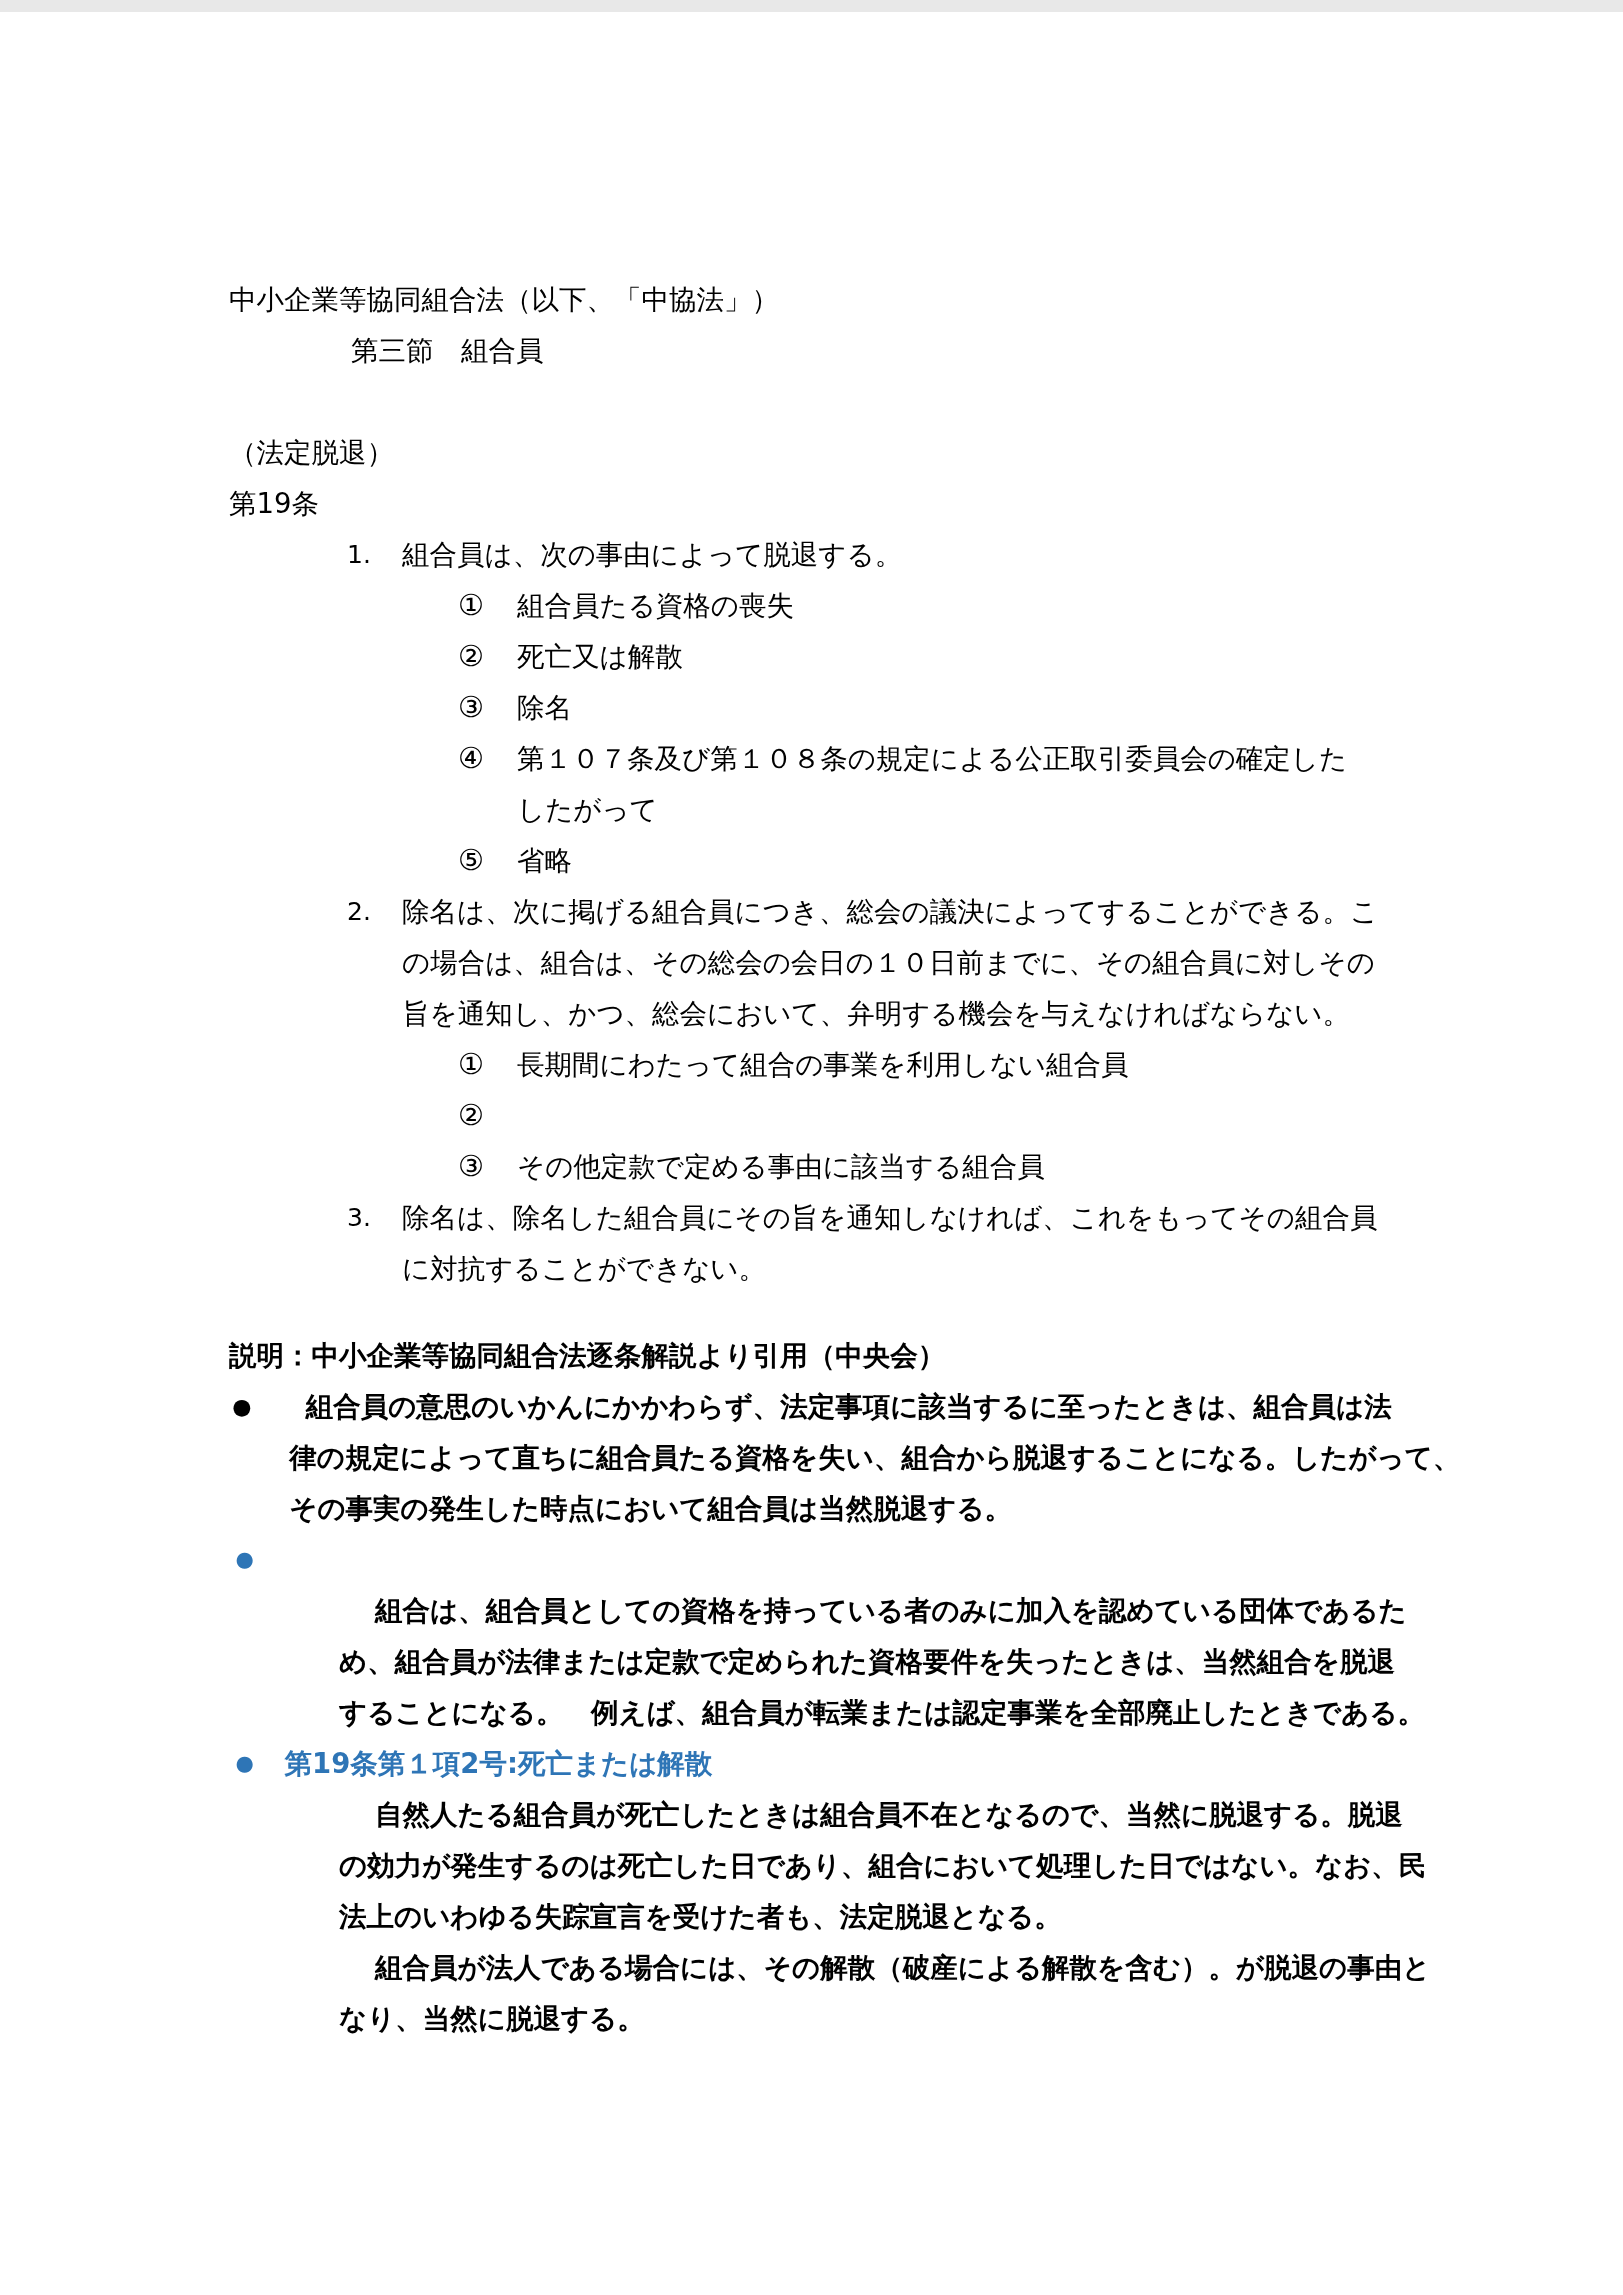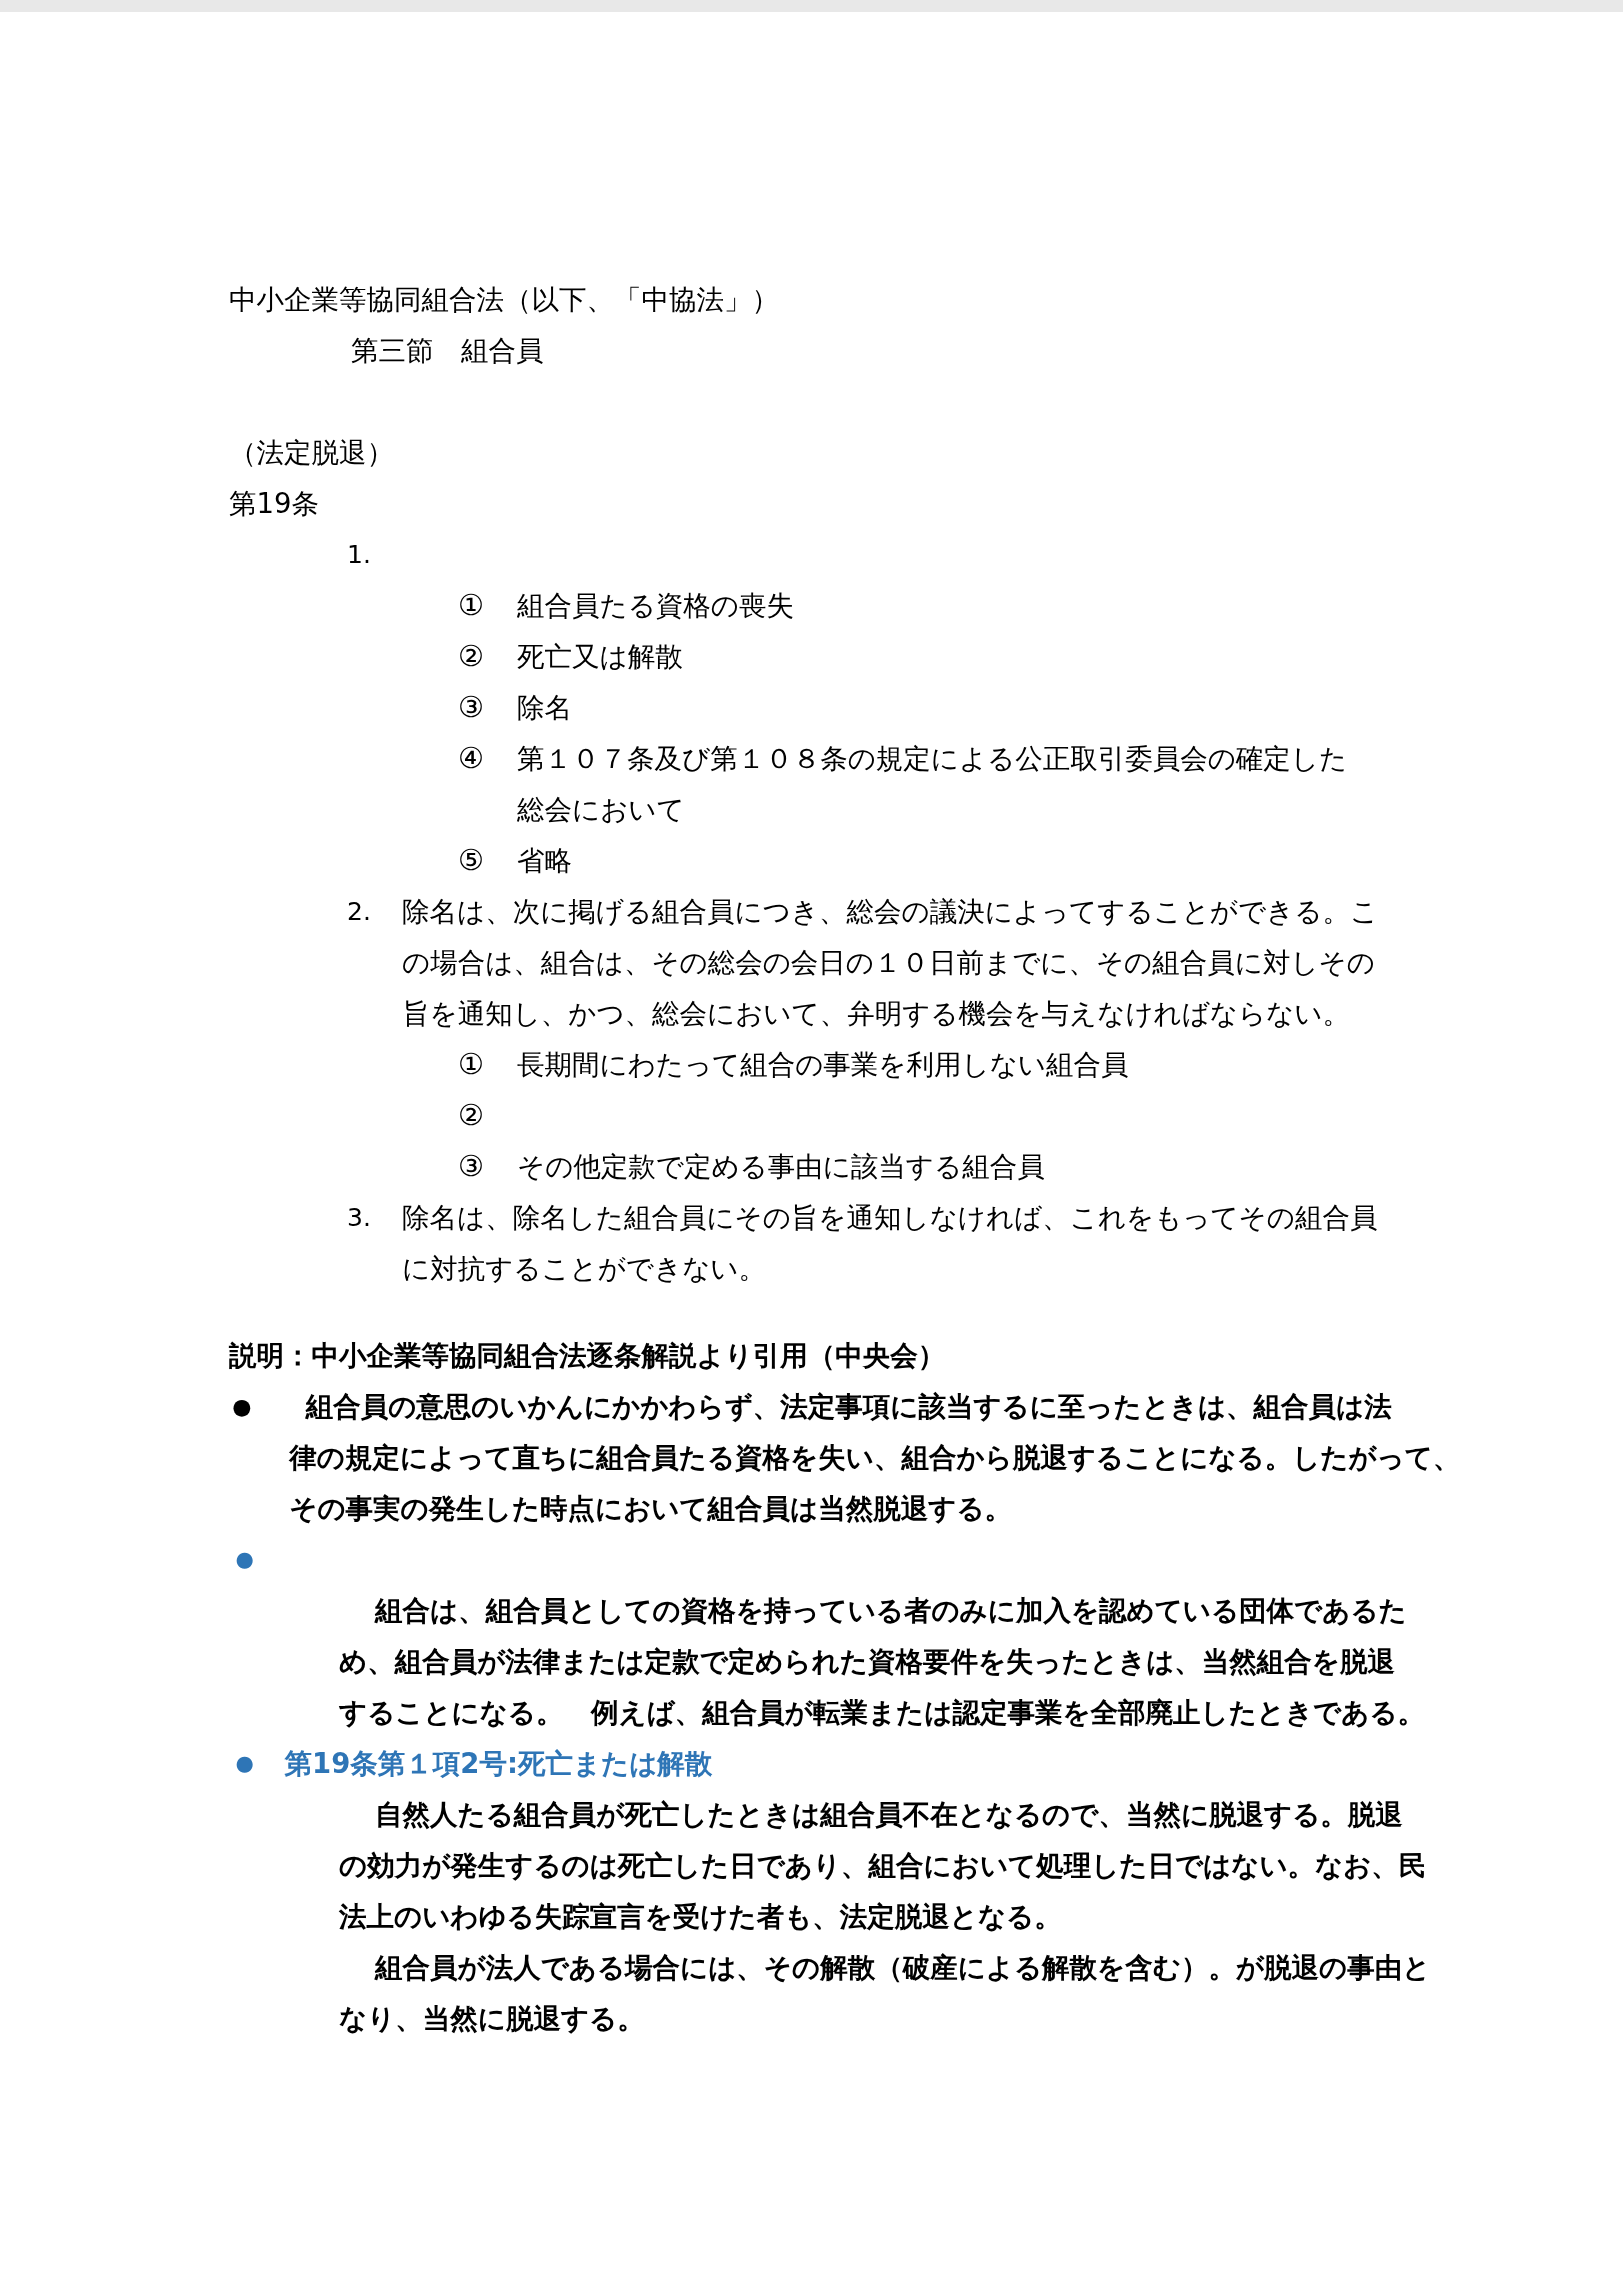--- a/index.html
+++ b/index.html
@@ -47,37 +47,38 @@
     <div class="line">中小企業等協同組合法（以下、「中協法」）</div>
     <div class="line indent-tab">第三節　組合員</div>
 
     <div class="blank-line"></div>
 
     <div class="line">（法定脱退）</div>
     <div class="line">第19条</div>
 
     <div class="li lv1">
       <div class="marker">1.</div>
+      <div class="txt">組合員は、次の事由によって脱退する。</div>
     </div>
     <div class="li lv2">
       <div class="marker">①</div>
       <div class="txt">組合員たる資格の喪失</div>
     </div>
     <div class="li lv2">
       <div class="marker">②</div>
       <div class="txt">死亡又は解散</div>
     </div>
     <div class="li lv2">
       <div class="marker">③</div>
       <div class="txt">除名</div>
     </div>
     <div class="li lv2">
       <div class="marker">④</div>
       <div class="txt">第１０７条及び第１０８条の規定による公正取引委員会の確定した
-総会において</div>
+したがって</div>
     </div>
     <div class="li lv2">
       <div class="marker">⑤</div>
       <div class="txt bold">省略</div>
     </div>
 
     <div class="li lv1">
       <div class="marker">2.</div>
       <div class="txt">除名は、次に掲げる組合員につき、総会の議決によってすることができる。こ
 の場合は、組合は、その総会の会日の１０日前までに、その組合員に対しその

